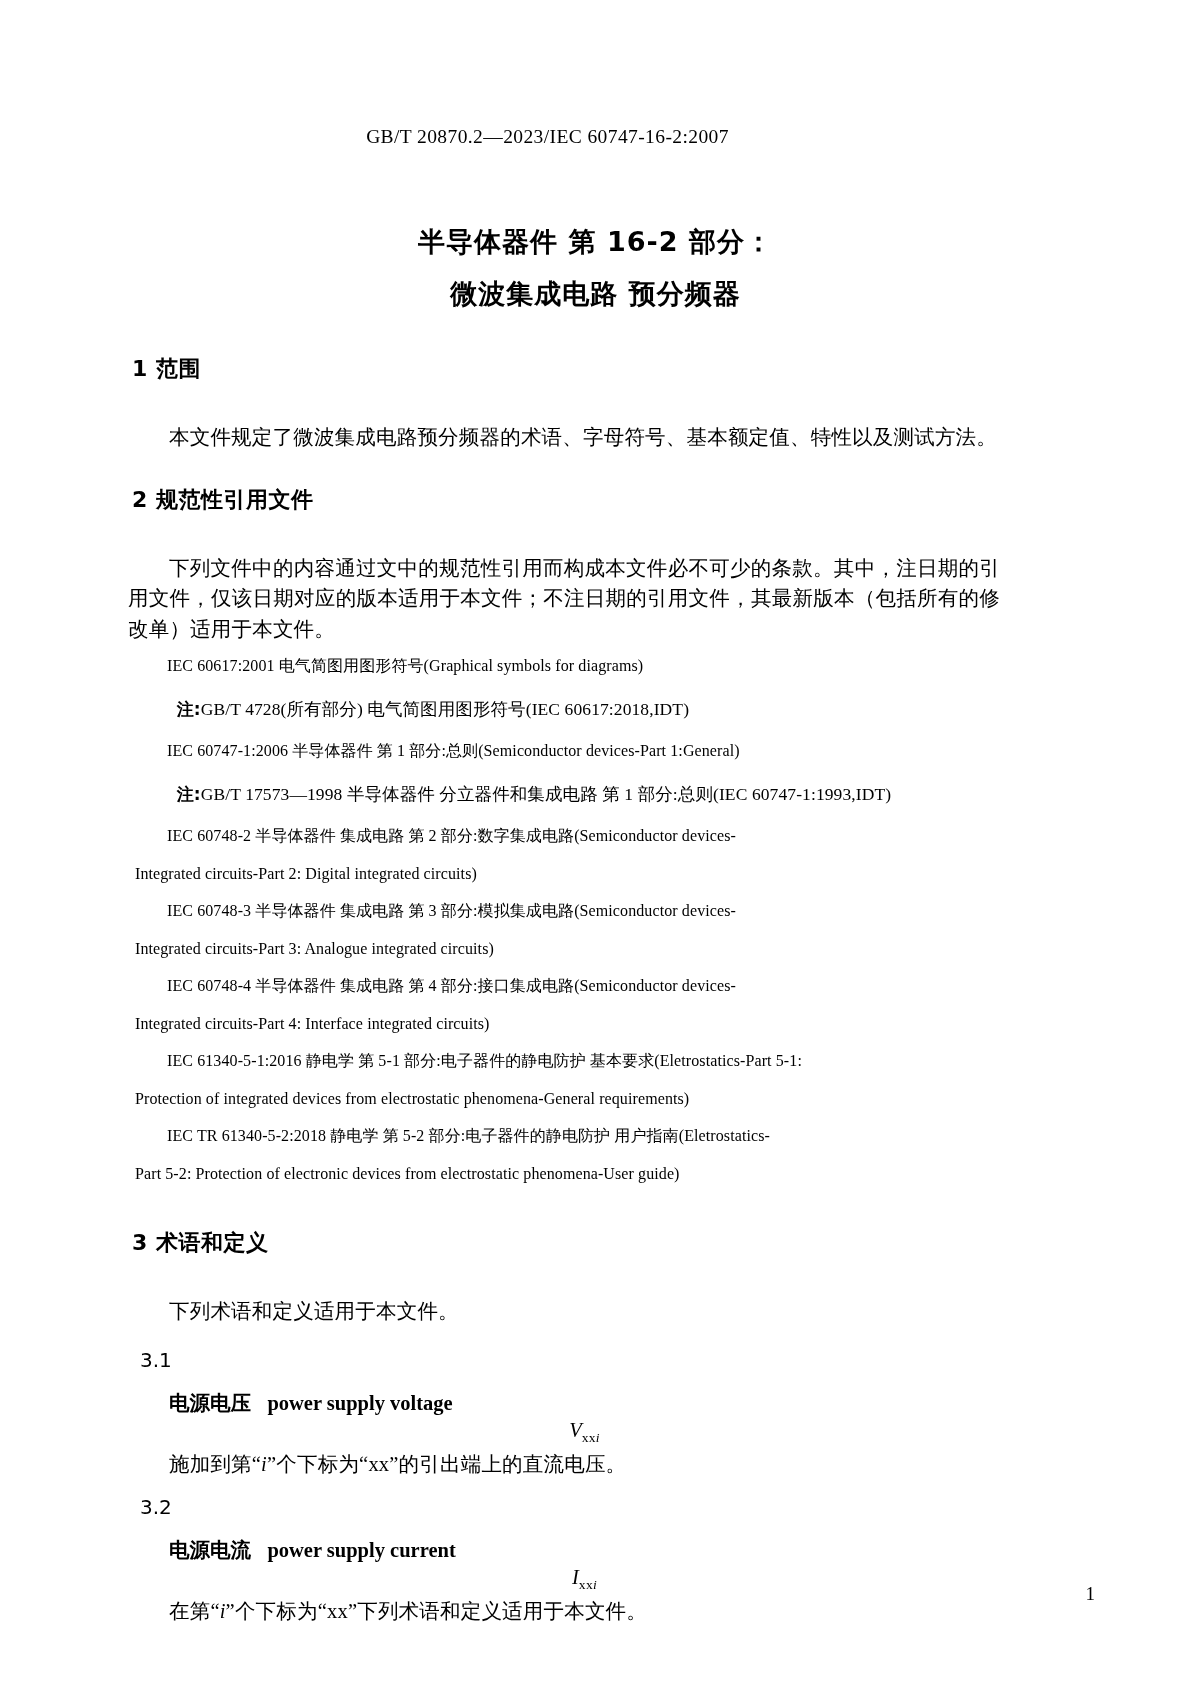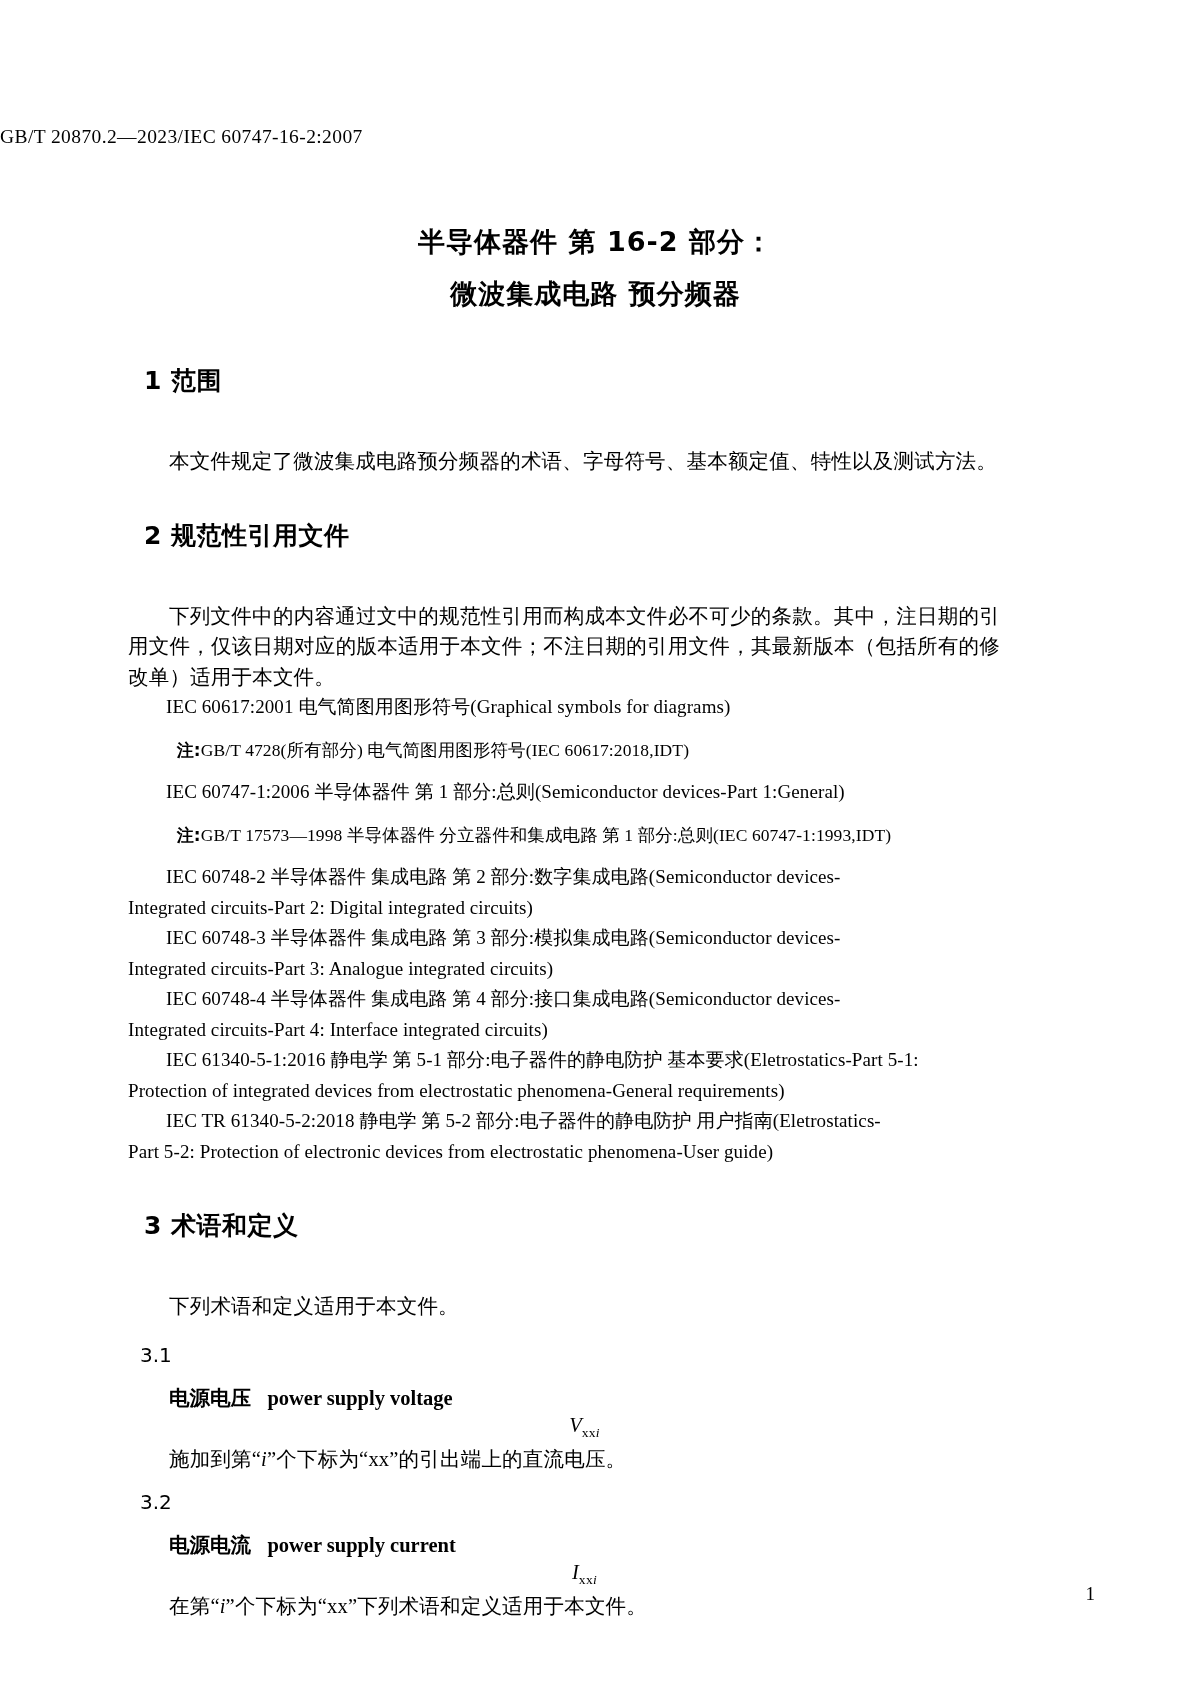--- a/index.html
+++ b/index.html
@@ -21,21 +21,21 @@
     padding: 0;
     overflow: hidden;
   }
 
   
   .running-header {
     position: absolute;
     top: 126px;
     left: 0;
     right: 96px;
-    text-align: left;
+    text-align: center;
     font-family: "Liberation Serif", "DejaVu Serif", serif;
     font-size: 19.5px;
     letter-spacing: 0.4px;
     white-space: nowrap;
   }
 
   
   .doc-title {
     position: absolute;
     top: 216px;
@@ -54,42 +54,42 @@
   .body-col {
     position: absolute;
     top: 352px;
     left: 128px;
     width: 872px;
   }
 
   h2.sec-head {
     font-family: "DejaVu Sans", "Liberation Sans", sans-serif;
     font-weight: bold;
-    font-size: 25px;
-    margin: 16px;
+    font-size: 22px;
+    margin: 4px;
     padding: 0;
     line-height: 26px;
     letter-spacing: 0.5px;
   }
   .gap-after-head { height: 36px; }
   .gap-before-head { height: 30px; }
 
   p.para {
     margin: 0;
     font-size: 20.5px;
     line-height: 30.5px;
     text-align: justify;
     text-justify: inter-ideograph;
     text-indent: 2em;
     letter-spacing: 0.2px;
   }
 
   .ref-item {
-    margin: 0;
-    font-size: 19px;
+    margin: 7px;
+    font-size: 16px;
     line-height: 30.5px;
     text-align: justify;
     text-justify: inter-ideograph;
     text-indent: 2em;
     letter-spacing: 0.1px;
   }
   .ref-note {
     margin: 12px;
     font-size: 17.5px;
     line-height: 30.5px;

